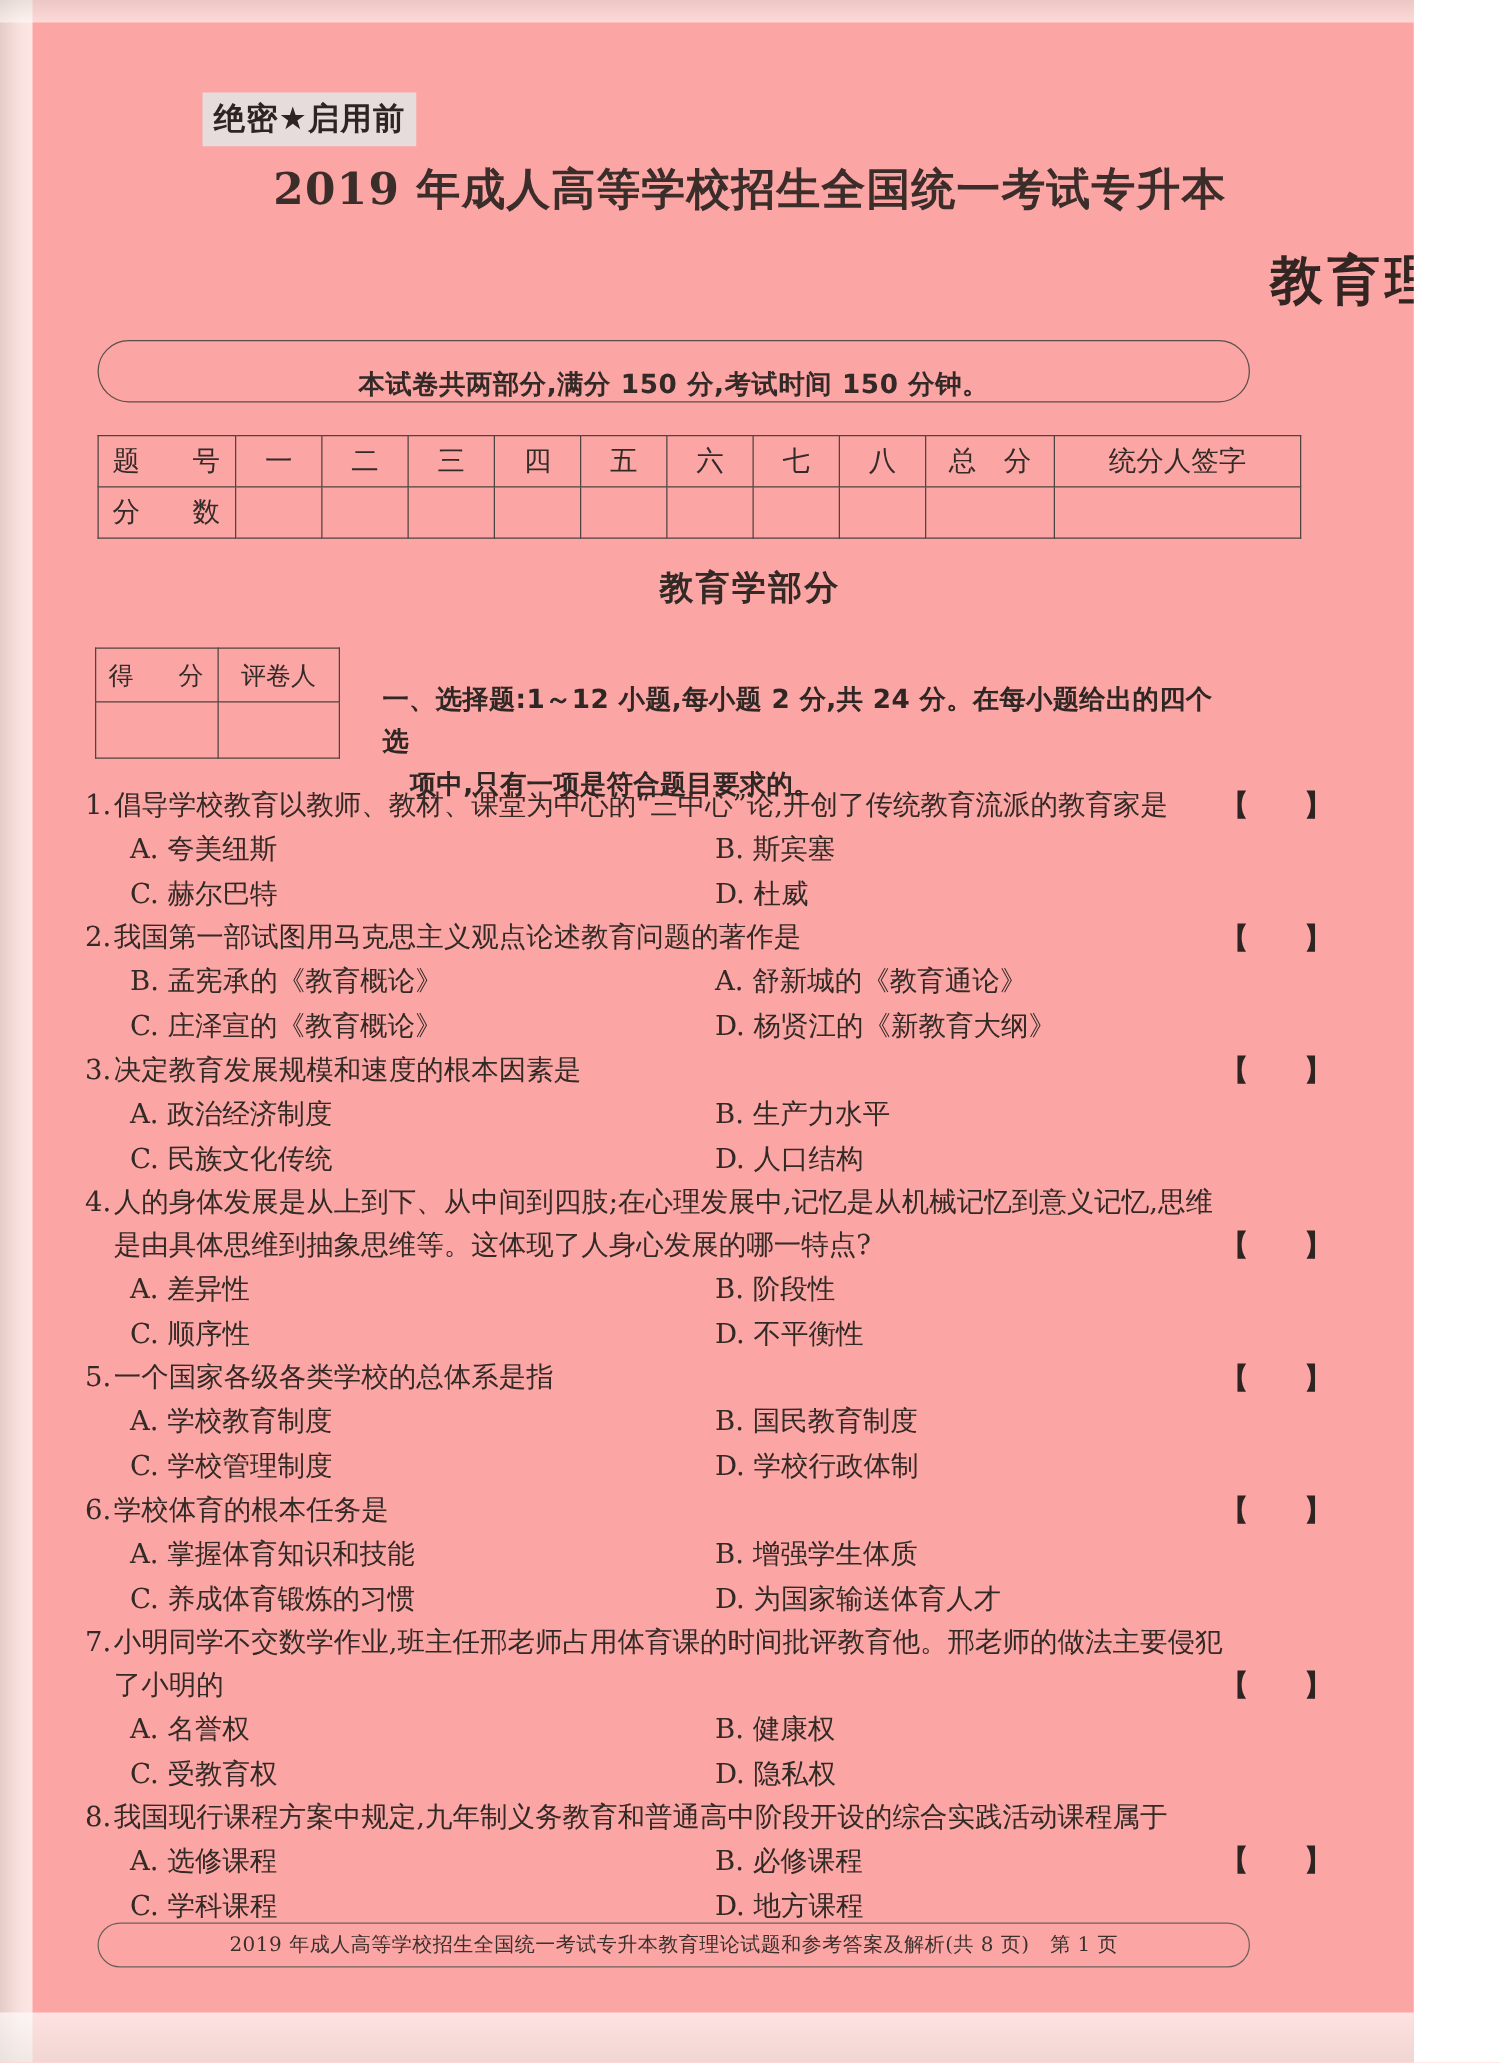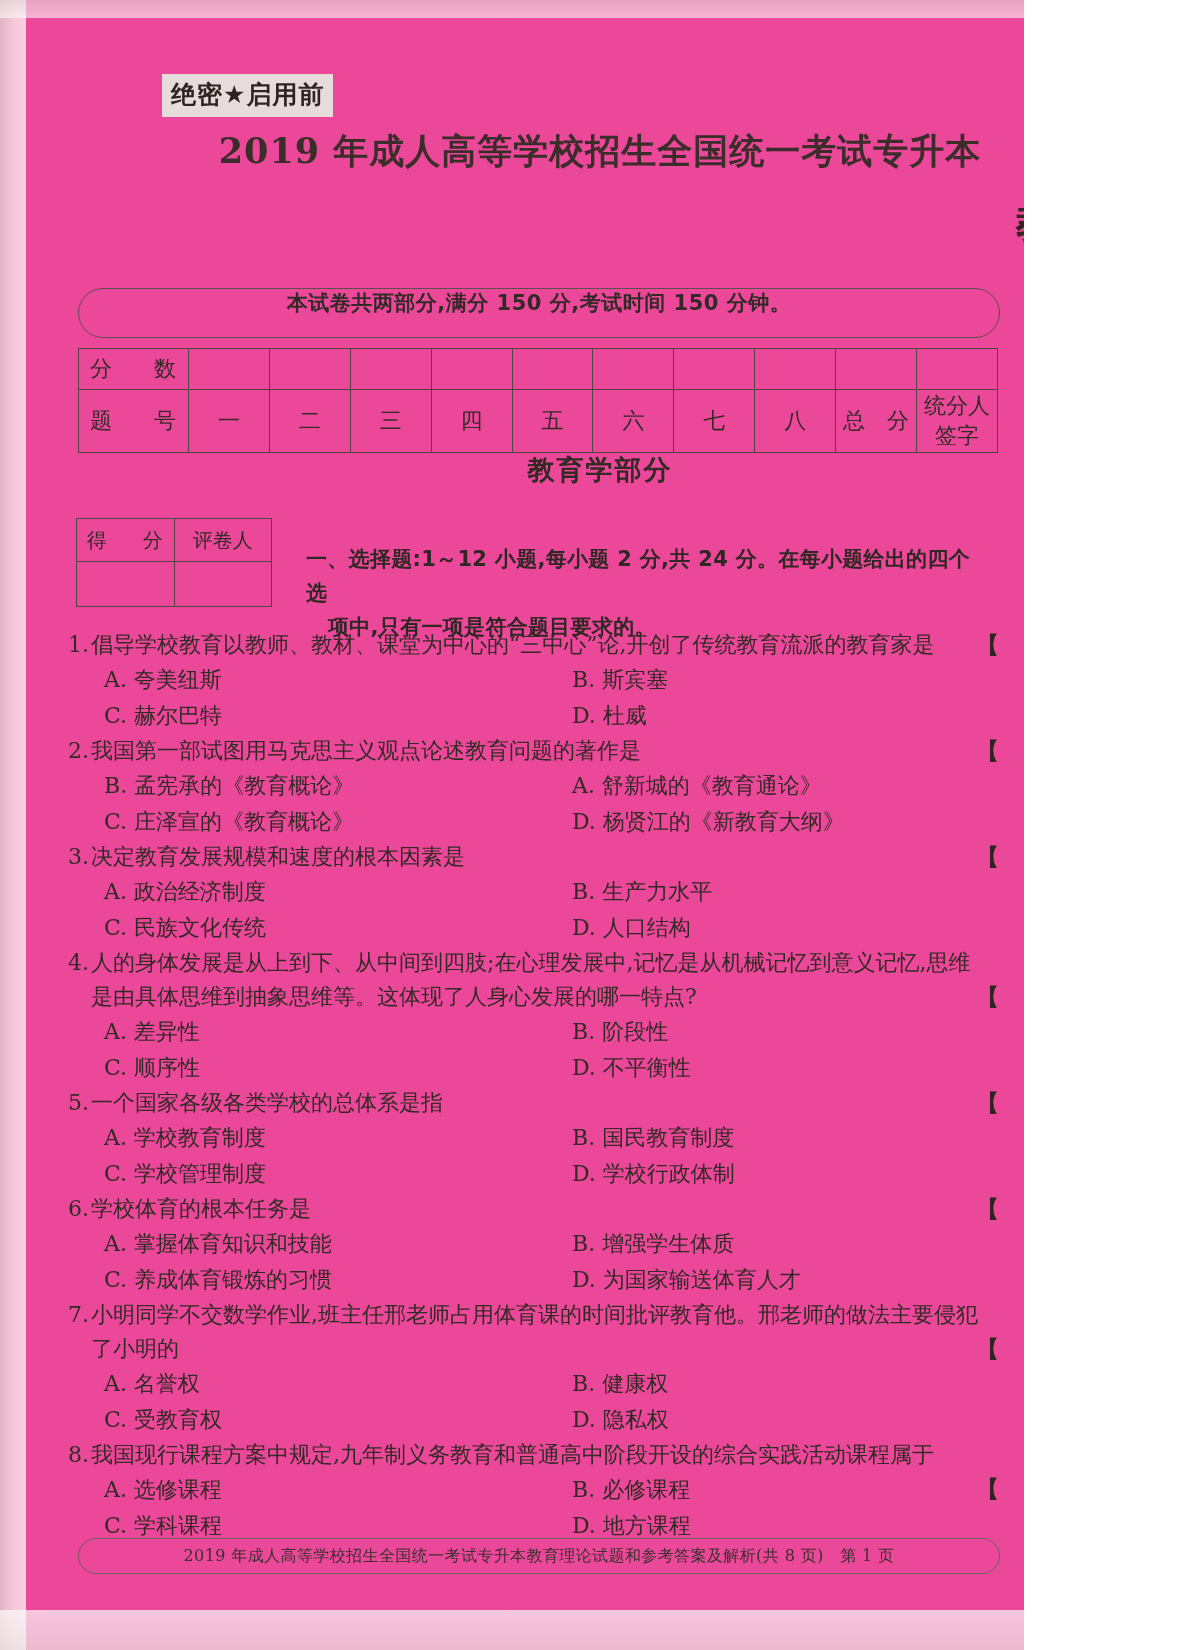--- a/index.html
+++ b/index.html
@@ -5,23 +5,23 @@
   html, body {
     margin: 0;
     padding: 0;
     background: #ffffff;
   }
   body {
     font-family: "DejaVu Sans", "Liberation Sans", sans-serif;
   }
   .page {
     position: relative;
-    width: 1024px;
+    width: 1131px;
     height: 1650px;
-    background: #ec4899;
+    background: #fca5a5;
     overflow: hidden;
     color: #3a2f2c;
   }
   
   .scan-edge-left {
     position: absolute; left: 0; top: 0; width: 26px; height: 1650px;
     background: linear-gradient(to right, #ddd8d2 0%, #f6f3ef 55%, #fdfcfa 100%);
     opacity: .75;
   }
   .scan-edge-top {
@@ -63,26 +63,26 @@
     text-align: right;
     font-size: 42px;
     font-weight: bold;
     color: #332622;
     letter-spacing: 4px;
   }
 
   
   .notice-box {
     position: absolute;
-    left: 78px; top: 288px;
+    left: 78px; top: 272px;
     width: 920px; height: 48px;
     border: 1.6px solid #5a4f4a;
     border-radius: 26px;
     display: flex;
-    align-items: flex-start;
+    align-items: flex-end;
     justify-content: center;
   }
   .notice-text {
     font-size: 21px;
     font-weight: bold;
     color: #332a27;
     letter-spacing: .5px;
   }
 
   
@@ -236,46 +236,46 @@
   <div class="main-title">2019 年成人高等学校招生全国统一考试专升本</div>
 
   <div class="subject-title">教育理论</div>
 
   <div class="notice-box">
     <span class="notice-text">本试卷共两部分,满分 150 分,考试时间 150 分钟。</span>
   </div>
 
   <table class="score-table">
     <tbody>
-      <tr>
-        <td class="c-label rowlabel">分　数</td>
-        <td></td>
-        <td></td>
-        <td></td>
-        <td></td>
-        <td></td>
-        <td></td>
-        <td></td>
-        <td></td>
-        <td></td>
-        <td></td>
-      </tr>
       <tr>
         <td class="c-label rowlabel">题　号</td>
         <td class="c-num">一</td>
         <td class="c-num">二</td>
         <td class="c-num">三</td>
         <td class="c-num">四</td>
         <td class="c-num">五</td>
         <td class="c-num">六</td>
         <td class="c-num">七</td>
         <td class="c-num">八</td>
         <td class="c-total">总　分</td>
         <td class="c-sign">统分人签字</td>
       </tr>
+      <tr>
+        <td class="c-label rowlabel">分　数</td>
+        <td></td>
+        <td></td>
+        <td></td>
+        <td></td>
+        <td></td>
+        <td></td>
+        <td></td>
+        <td></td>
+        <td></td>
+        <td></td>
+      </tr>
     </tbody>
   </table>
 
   <div class="part-heading">教育学部分</div>
 
   <table class="grader-table">
     <tbody>
       <tr class="head">
         <td class="sp">得　分</td>
         <td>评卷人</td>

